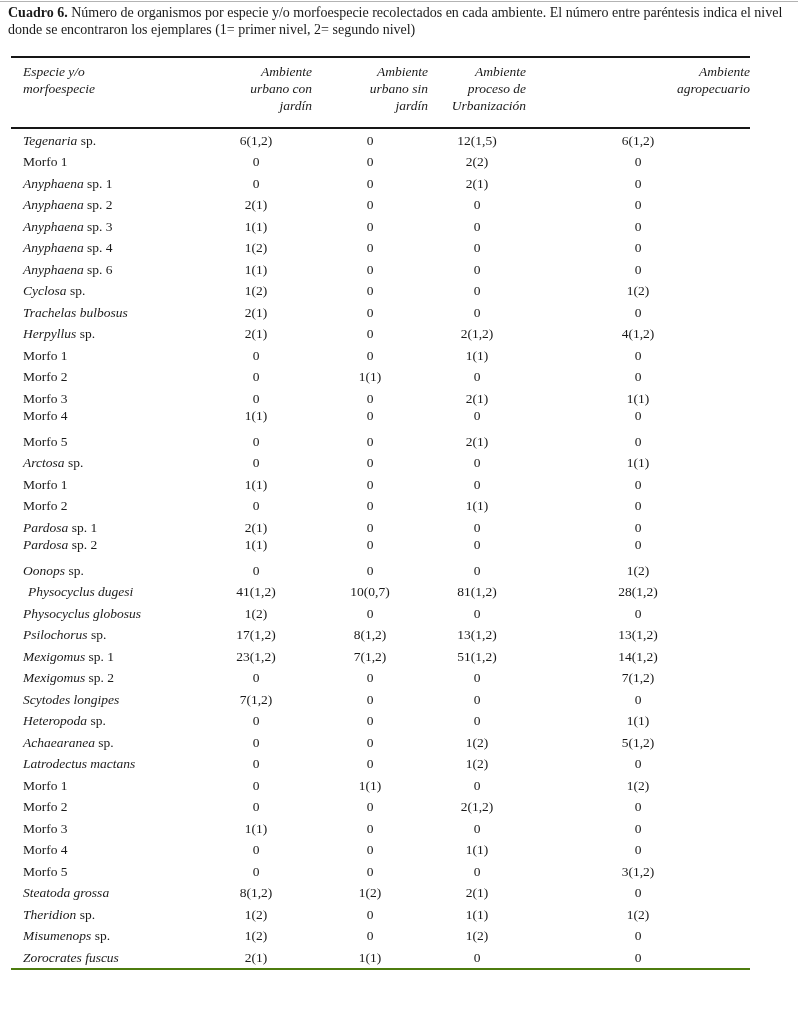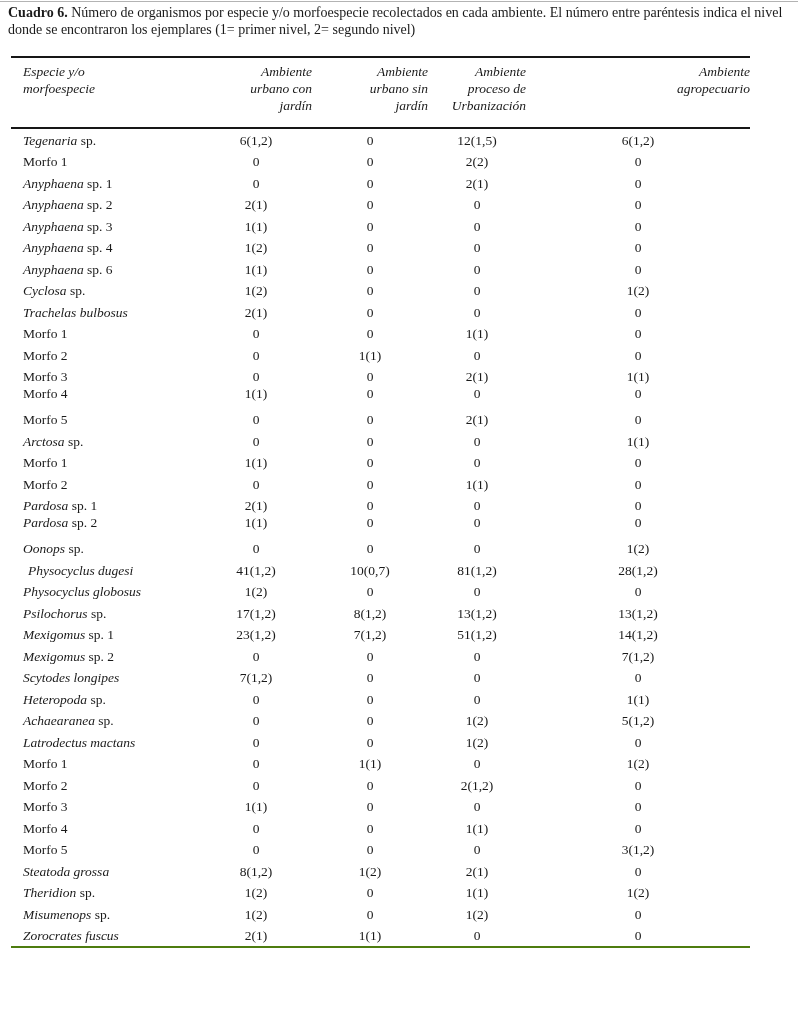--- a/index.html
+++ b/index.html
@@ -165,20 +165,27 @@
         <td>1(2)</td>
       </tr>
       <tr>
         <th><i>Trachelas bulbosus</i><span></span></th>
         <td>2(1)</td>
         <td>0</td>
         <td>0</td>
         <td>0</td>
       </tr>
       <tr>
+        <th><i>Herpyllus</i><span> sp.</span></th>
+        <td>2(1)</td>
+        <td>0</td>
+        <td>2(1,2)</td>
+        <td>4(1,2)</td>
+      </tr>
+      <tr>
         <th><i></i><span>Morfo 1</span></th>
         <td>0</td>
         <td>0</td>
         <td>1(1)</td>
         <td>0</td>
       </tr>
       <tr>
         <th><i></i><span>Morfo 2</span></th>
         <td>0</td>
         <td>1(1)</td>

